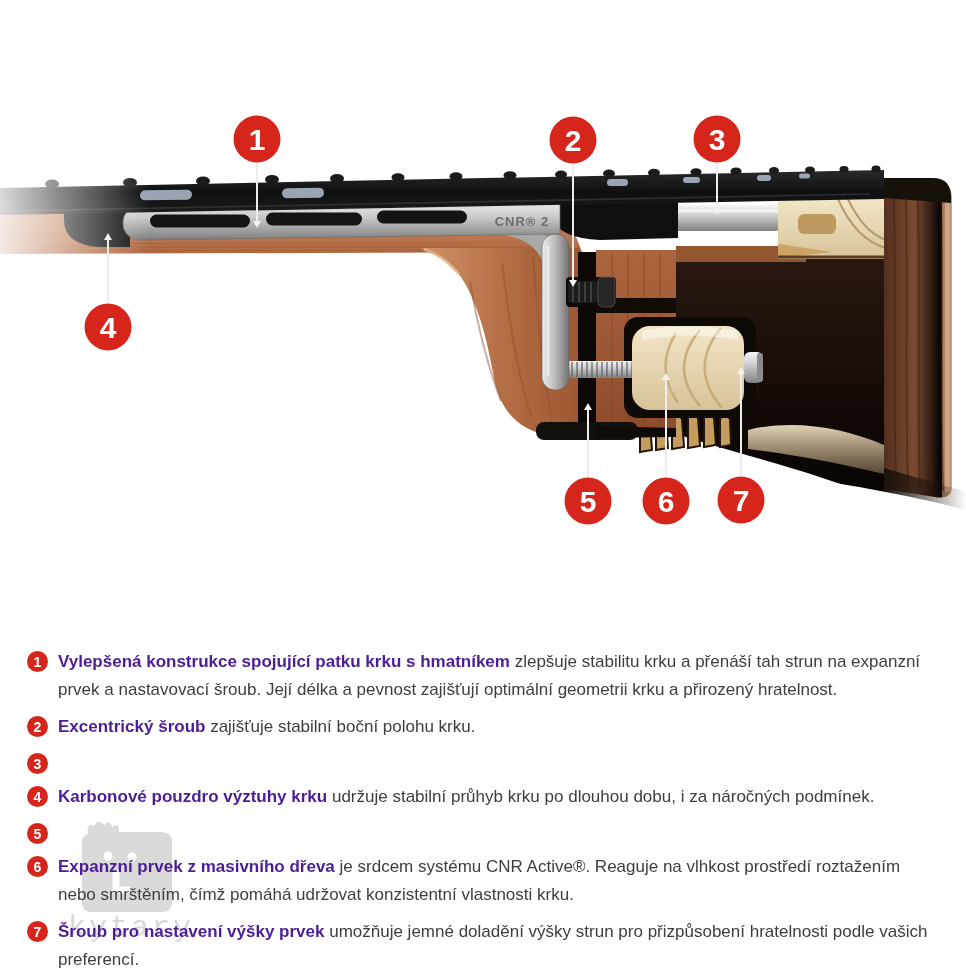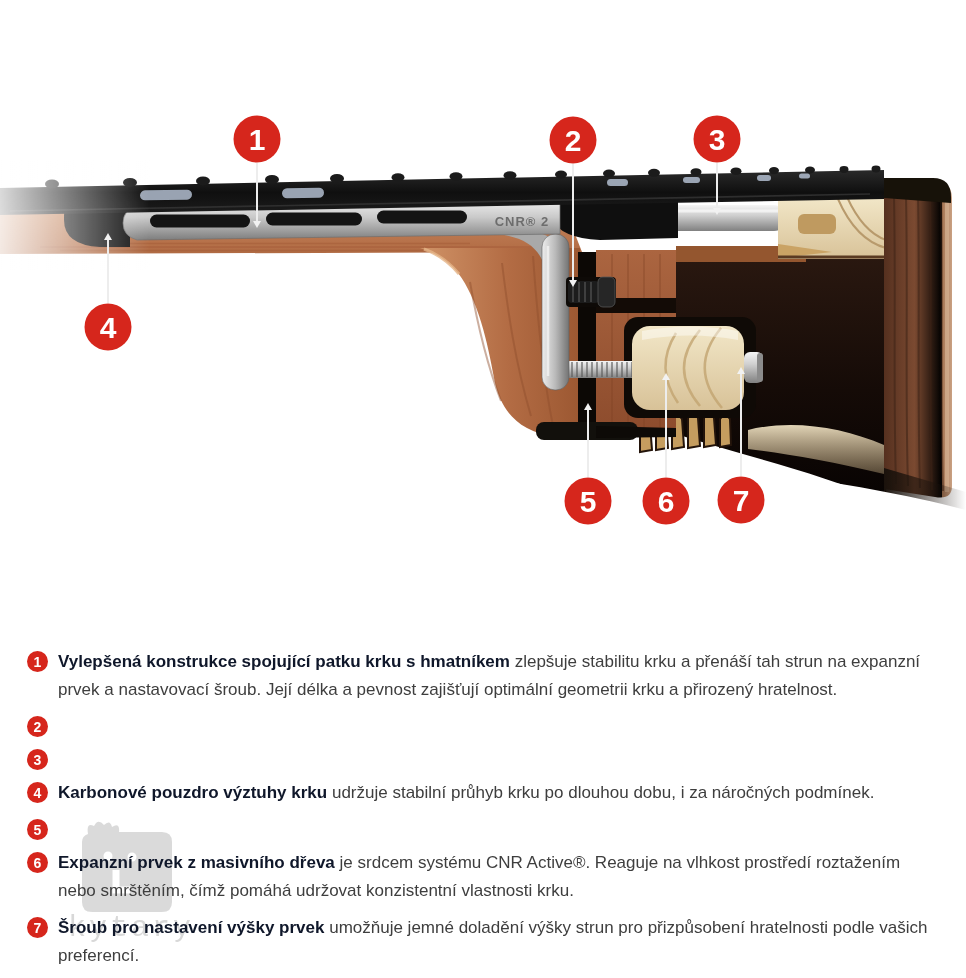--- a/index.html
+++ b/index.html
@@ -19,21 +19,21 @@
     position:absolute; left:0; top:648px; width:966px; z-index:1;
     margin:0; padding:0 38px 0 27px; list-style:none; box-sizing:border-box;
   }
   .legend li { display:flex; gap:10px; margin-bottom:9px; }
   .badge {
     flex:0 0 auto; width:21px; height:21px; border-radius:50%;
     background:var(--accent-red); color:#fff; font-weight:bold; font-size:14px;
     display:flex; align-items:center; justify-content:center; margin-top:3px;
   }
   .itxt { font-size:17px; line-height:28px; color:#3e3e3e; }
-  .itxt strong { color:#0f172a; font-weight:700; }
+  .itxt strong { color:#4c1d95; font-weight:700; }
 
   .cnum { font:700 30px "Liberation Sans", sans-serif; fill:#ffffff; }
   .cline { stroke:#ededed; stroke-width:2; }
   .ahead { fill:#f2f2f2; }
 </style>
 </head>
 <body>
 
 <div class="page">
 
@@ -279,20 +279,21 @@
     <div class="wm-text">kytary</div>
   </div>
 
   <ol class="legend">
     <li>
       <span class="badge">1</span>
       <span class="itxt"><strong>Vylepšená konstrukce spojující patku krku s hmatníkem</strong> <span>zlepšuje stabilitu krku a přenáší tah strun na expanzní prvek a nastavovací šroub. Její délka a pevnost zajišťují optimální geometrii krku a přirozený hratelnost.</span></span>
     </li>
     <li>
       <span class="badge">2</span>
+      <span class="itxt"><strong>Excentrický šroub</strong> <span>zajišťuje stabilní boční polohu krku.</span></span>
     </li>
     <li>
       <span class="badge">3</span>
     </li>
     <li>
       <span class="badge">4</span>
       <span class="itxt"><strong>Karbonové pouzdro výztuhy krku</strong> <span>udržuje stabilní průhyb krku po dlouhou dobu, i za náročných podmínek.</span></span>
     </li>
     <li>
       <span class="badge">5</span>

